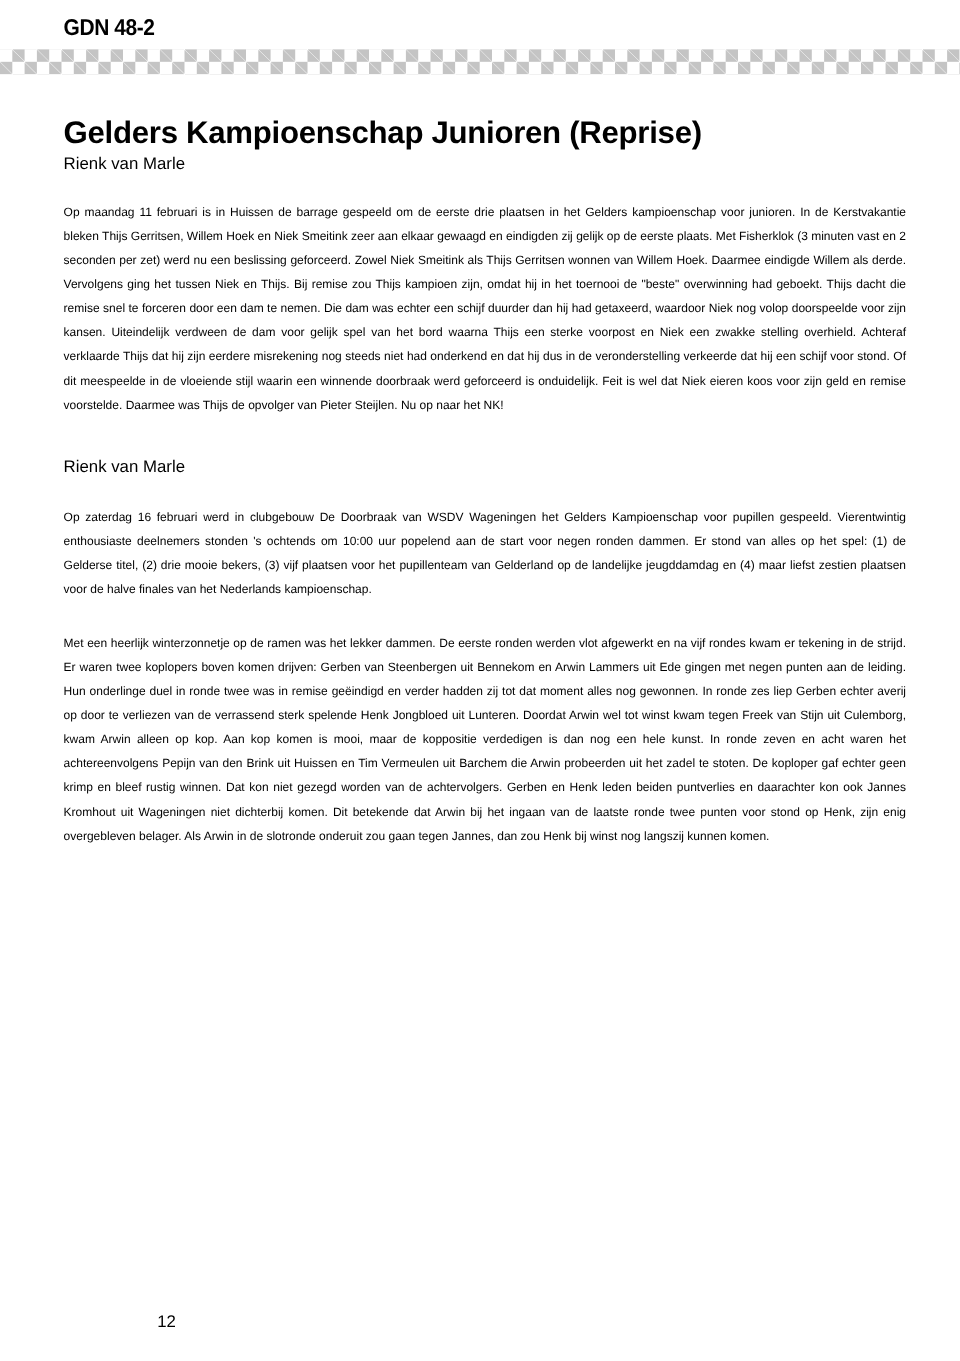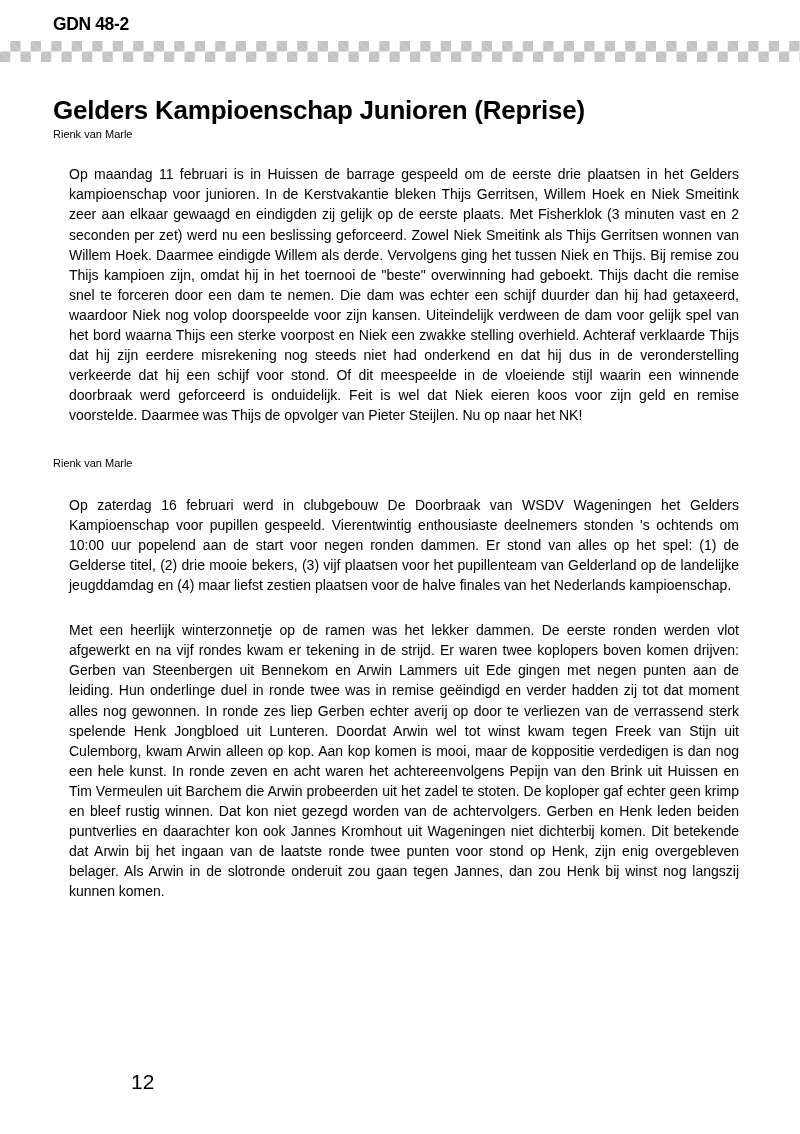--- a/index.html
+++ b/index.html
@@ -64,31 +64,31 @@
 
   .article-title {
     font-size: 26px;
     font-weight: bold;
     line-height: 1.12;
     letter-spacing: -0.25px;
     margin: 0;
     white-space: nowrap;
   }
   .article-byline {
-    font-size: 11px;
+    font-size: 14px;
     line-height: 1.2;
     margin: 3px 0 0 0;
   }
 
   .body-text {
-    font-size: 14px;
+    font-size: 10px;
     line-height: 20.1px;
     text-align: justify;
     text-justify: inter-word;
-    margin: 16px;
+    margin: 0;
     hyphens: none;
   }
   .body-text + .body-text {
     margin-top: 0;
   }
 
   .article-block--first .body-text {
     margin-top: 23px;
   }
   .article-block--second {
@@ -102,22 +102,22 @@
   .page-footer {
     position: absolute;
     left: 0;
     bottom: 0;
     width: 800px;
     height: 60px;
   }
   .page-number {
     position: absolute;
     left: 131px;
-    bottom: 42px;
-    font-size: 21px;
+    bottom: 26px;
+    font-size: 14px;
     line-height: 1;
   }
 </style>
 </head>
 <body>
 
 <div class="page">
 
   <div class="page-header">
     <div class="header-title">GDN 48-2</div>

